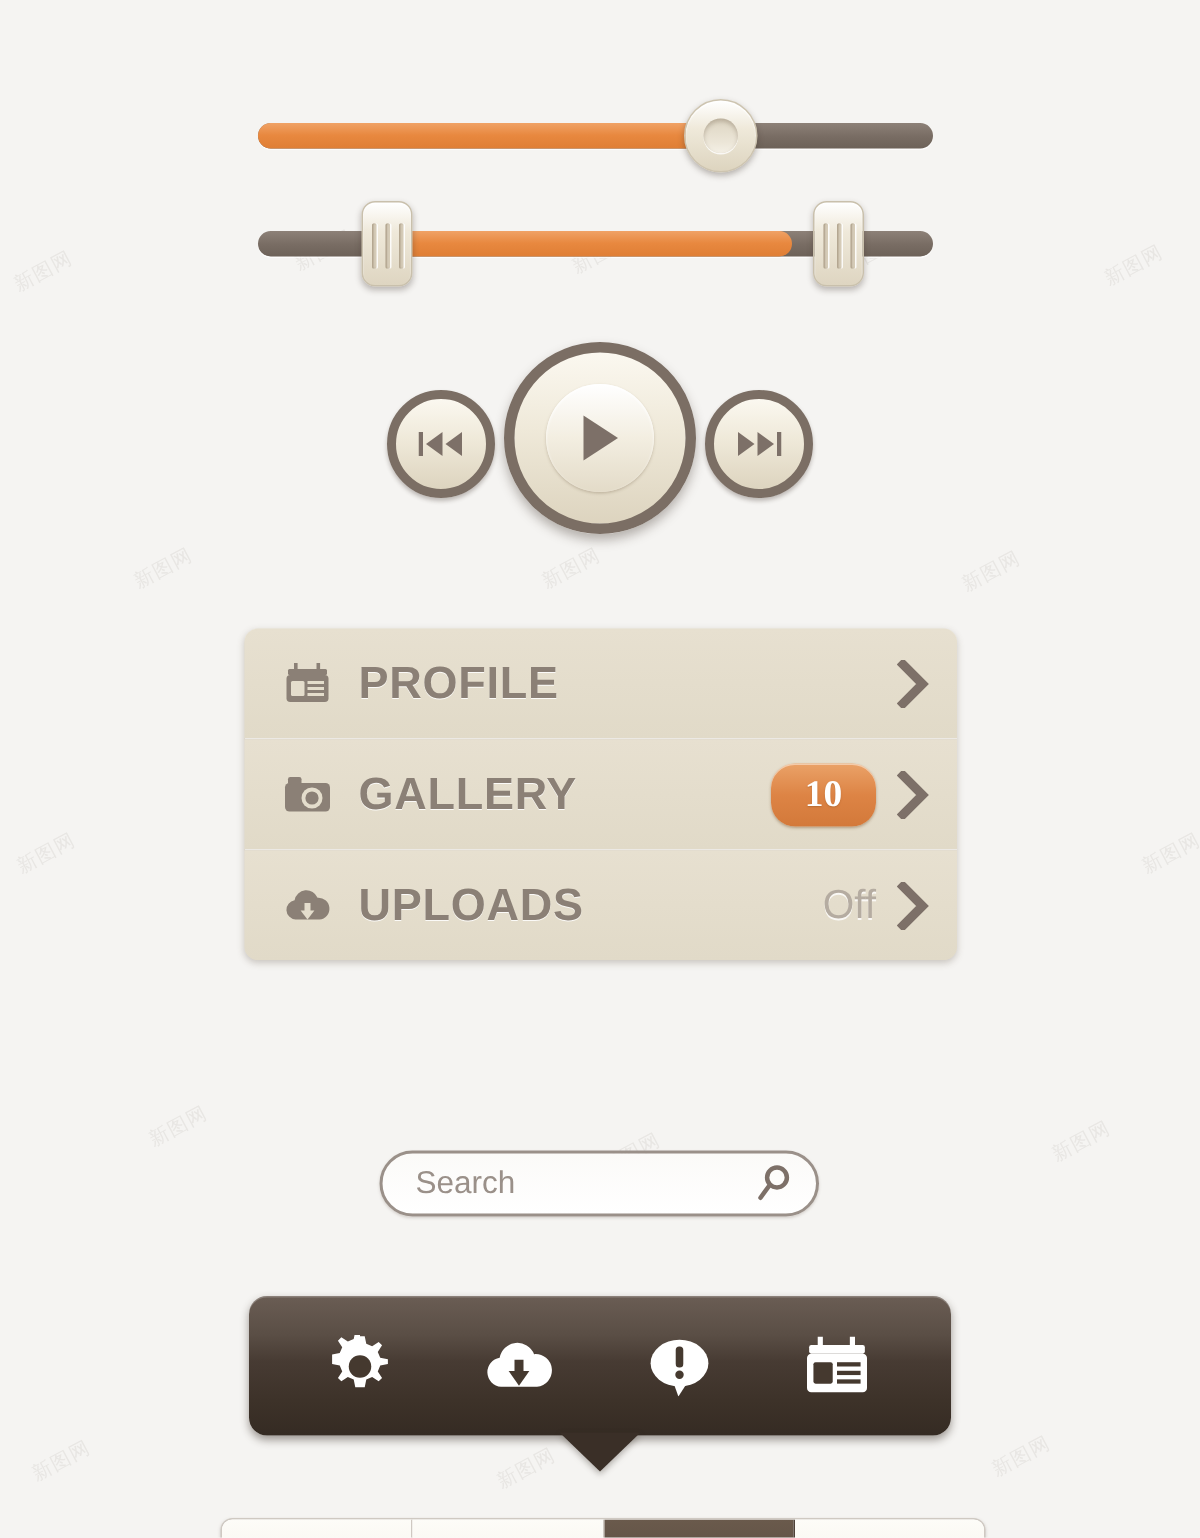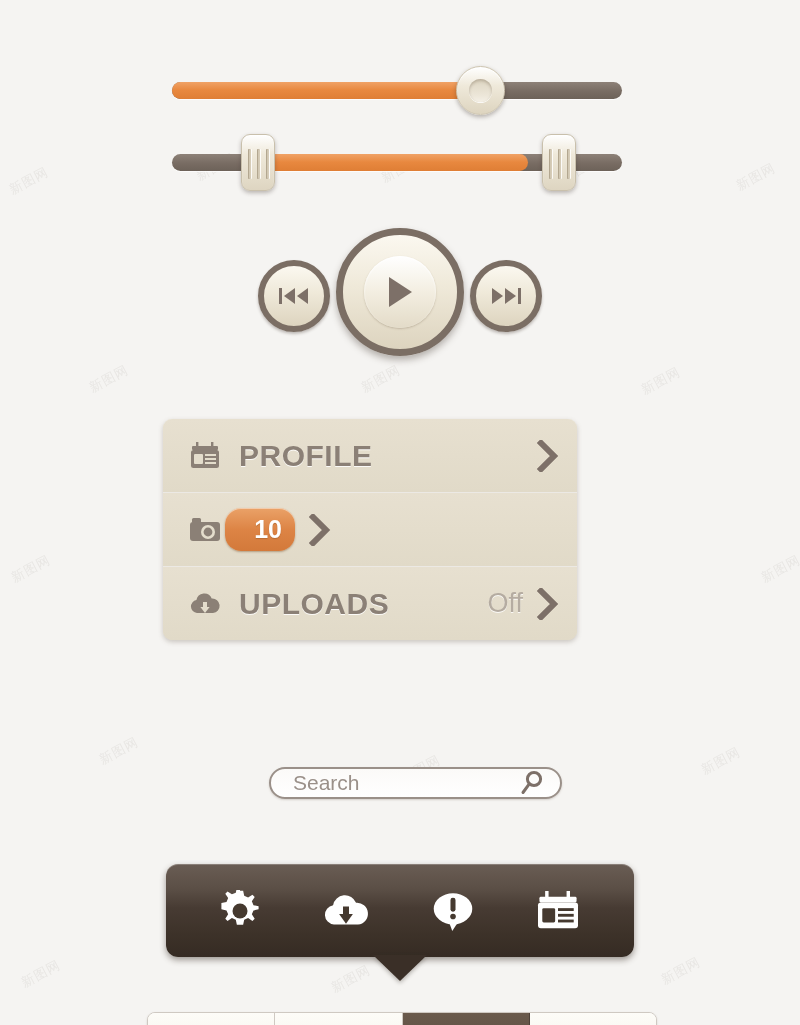--- a/index.html
+++ b/index.html
@@ -165,21 +165,21 @@
     align-items: center;
     justify-content: center;
   }
   .glyph svg { display: block; }
 
   
   .menu {
     position: absolute;
     left: 163px;
     top: 419px;
-    width: 414px;
+    width: 475px;
     border-radius: 9px;
     background: #e4ddcc;
     box-shadow: 0 2px 5px rgba(90,75,60,0.28), inset 0 1px 0 rgba(255,255,255,0.6);
     overflow: hidden;
   }
   .menu-row {
     position: relative;
     height: 73px;
     display: flex;
     align-items: center;
@@ -216,44 +216,45 @@
   }
   .menu-value {
     font-size: 27px;
     color: #b5aca1;
     margin-right: 14px;
     text-shadow: 0 1px 0 rgba(255,255,255,0.8);
   }
   .badge {
     display: inline-block;
     min-width: 44px;
-    text-align: right;
+    text-align: center;
     padding: 7px 13px;
     border-radius: 16px;
     background: linear-gradient(to bottom, #eaa268 0%, #dd8445 50%, #d3793a 100%);
     color: #ffffff;
     font-size: 25px;
     font-weight: bold;
     margin-right: 14px;
     box-shadow: 0 1px 2px rgba(120,80,40,0.45), inset 0 1px 0 rgba(255,255,255,0.45);
     text-shadow: 0 1px 1px rgba(150,90,40,0.5);
+    font-family: Liberation Serif, serif;
   }
   .chevron {
     color: #7d7068;
     display: flex;
     align-items: center;
   }
 
   
   .search {
     position: absolute;
-    left: 269px;
+    left: 253px;
     top: 767px;
     width: 293px;
-    height: 32px;
+    height: 44px;
     border-radius: 22px;
     background: linear-gradient(to bottom, #fbfaf8 0%, #ffffff 100%);
     border: 2px solid #9a9089;
     box-sizing: border-box;
     display: flex;
     align-items: center;
     padding: 0 16px 0 22px;
     box-shadow: 0 1px 2px rgba(110,95,85,0.25);
   }
   .search-text {
@@ -436,20 +437,21 @@
 
     <div class="menu-row">
       <span class="menu-icon">
         <svg width="32" height="26" viewBox="0 0 32 26" fill="currentColor">
           <rect x="1" y="5" width="30" height="19" rx="3"></rect>
           <rect x="3" y="1" width="9" height="5" rx="1.5"></rect>
           <circle cx="19" cy="15" r="7" fill="#e4ddcc"></circle>
           <circle cx="19" cy="15" r="4.4"></circle>
         </svg>
       </span>
+      <span class="menu-label">GALLERY</span>
       <span class="badge">10</span>
       <span class="chevron">
         <svg width="22" height="32" viewBox="0 0 22 32">
           <path d="M4 3 L17 16 L4 29" stroke="currentColor" stroke-width="6" fill="none" stroke-linecap="square"></path>
         </svg>
       </span>
     </div>
 
 
     <div class="menu-row">

